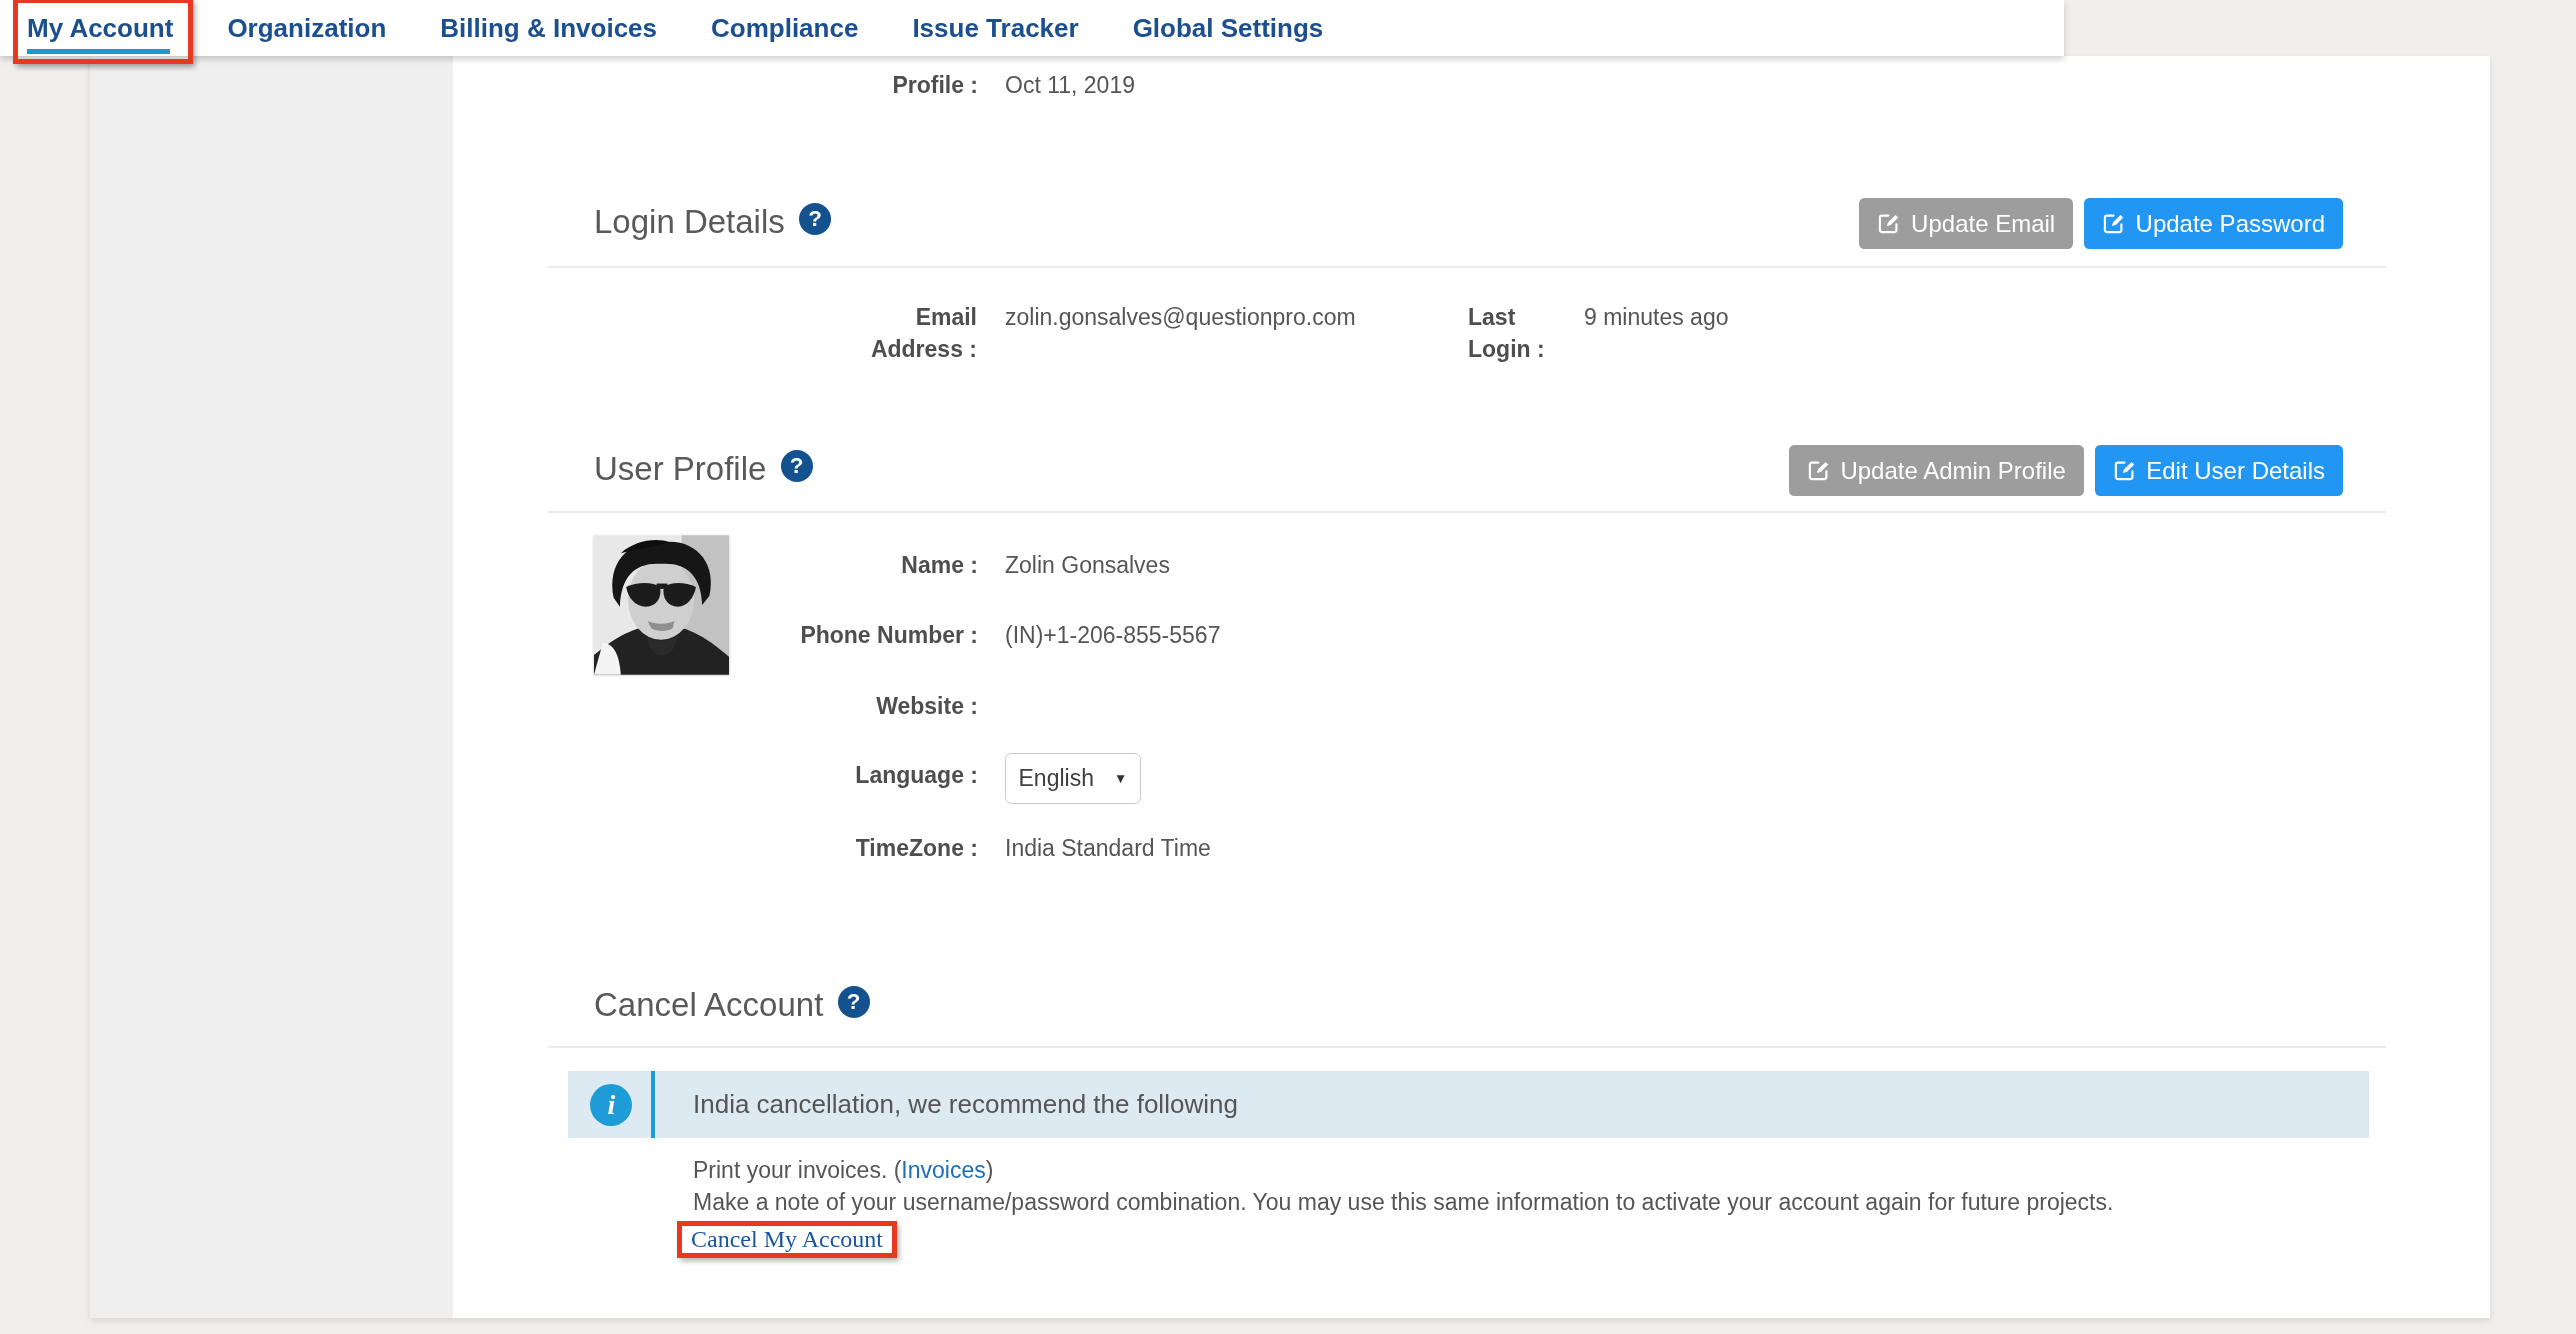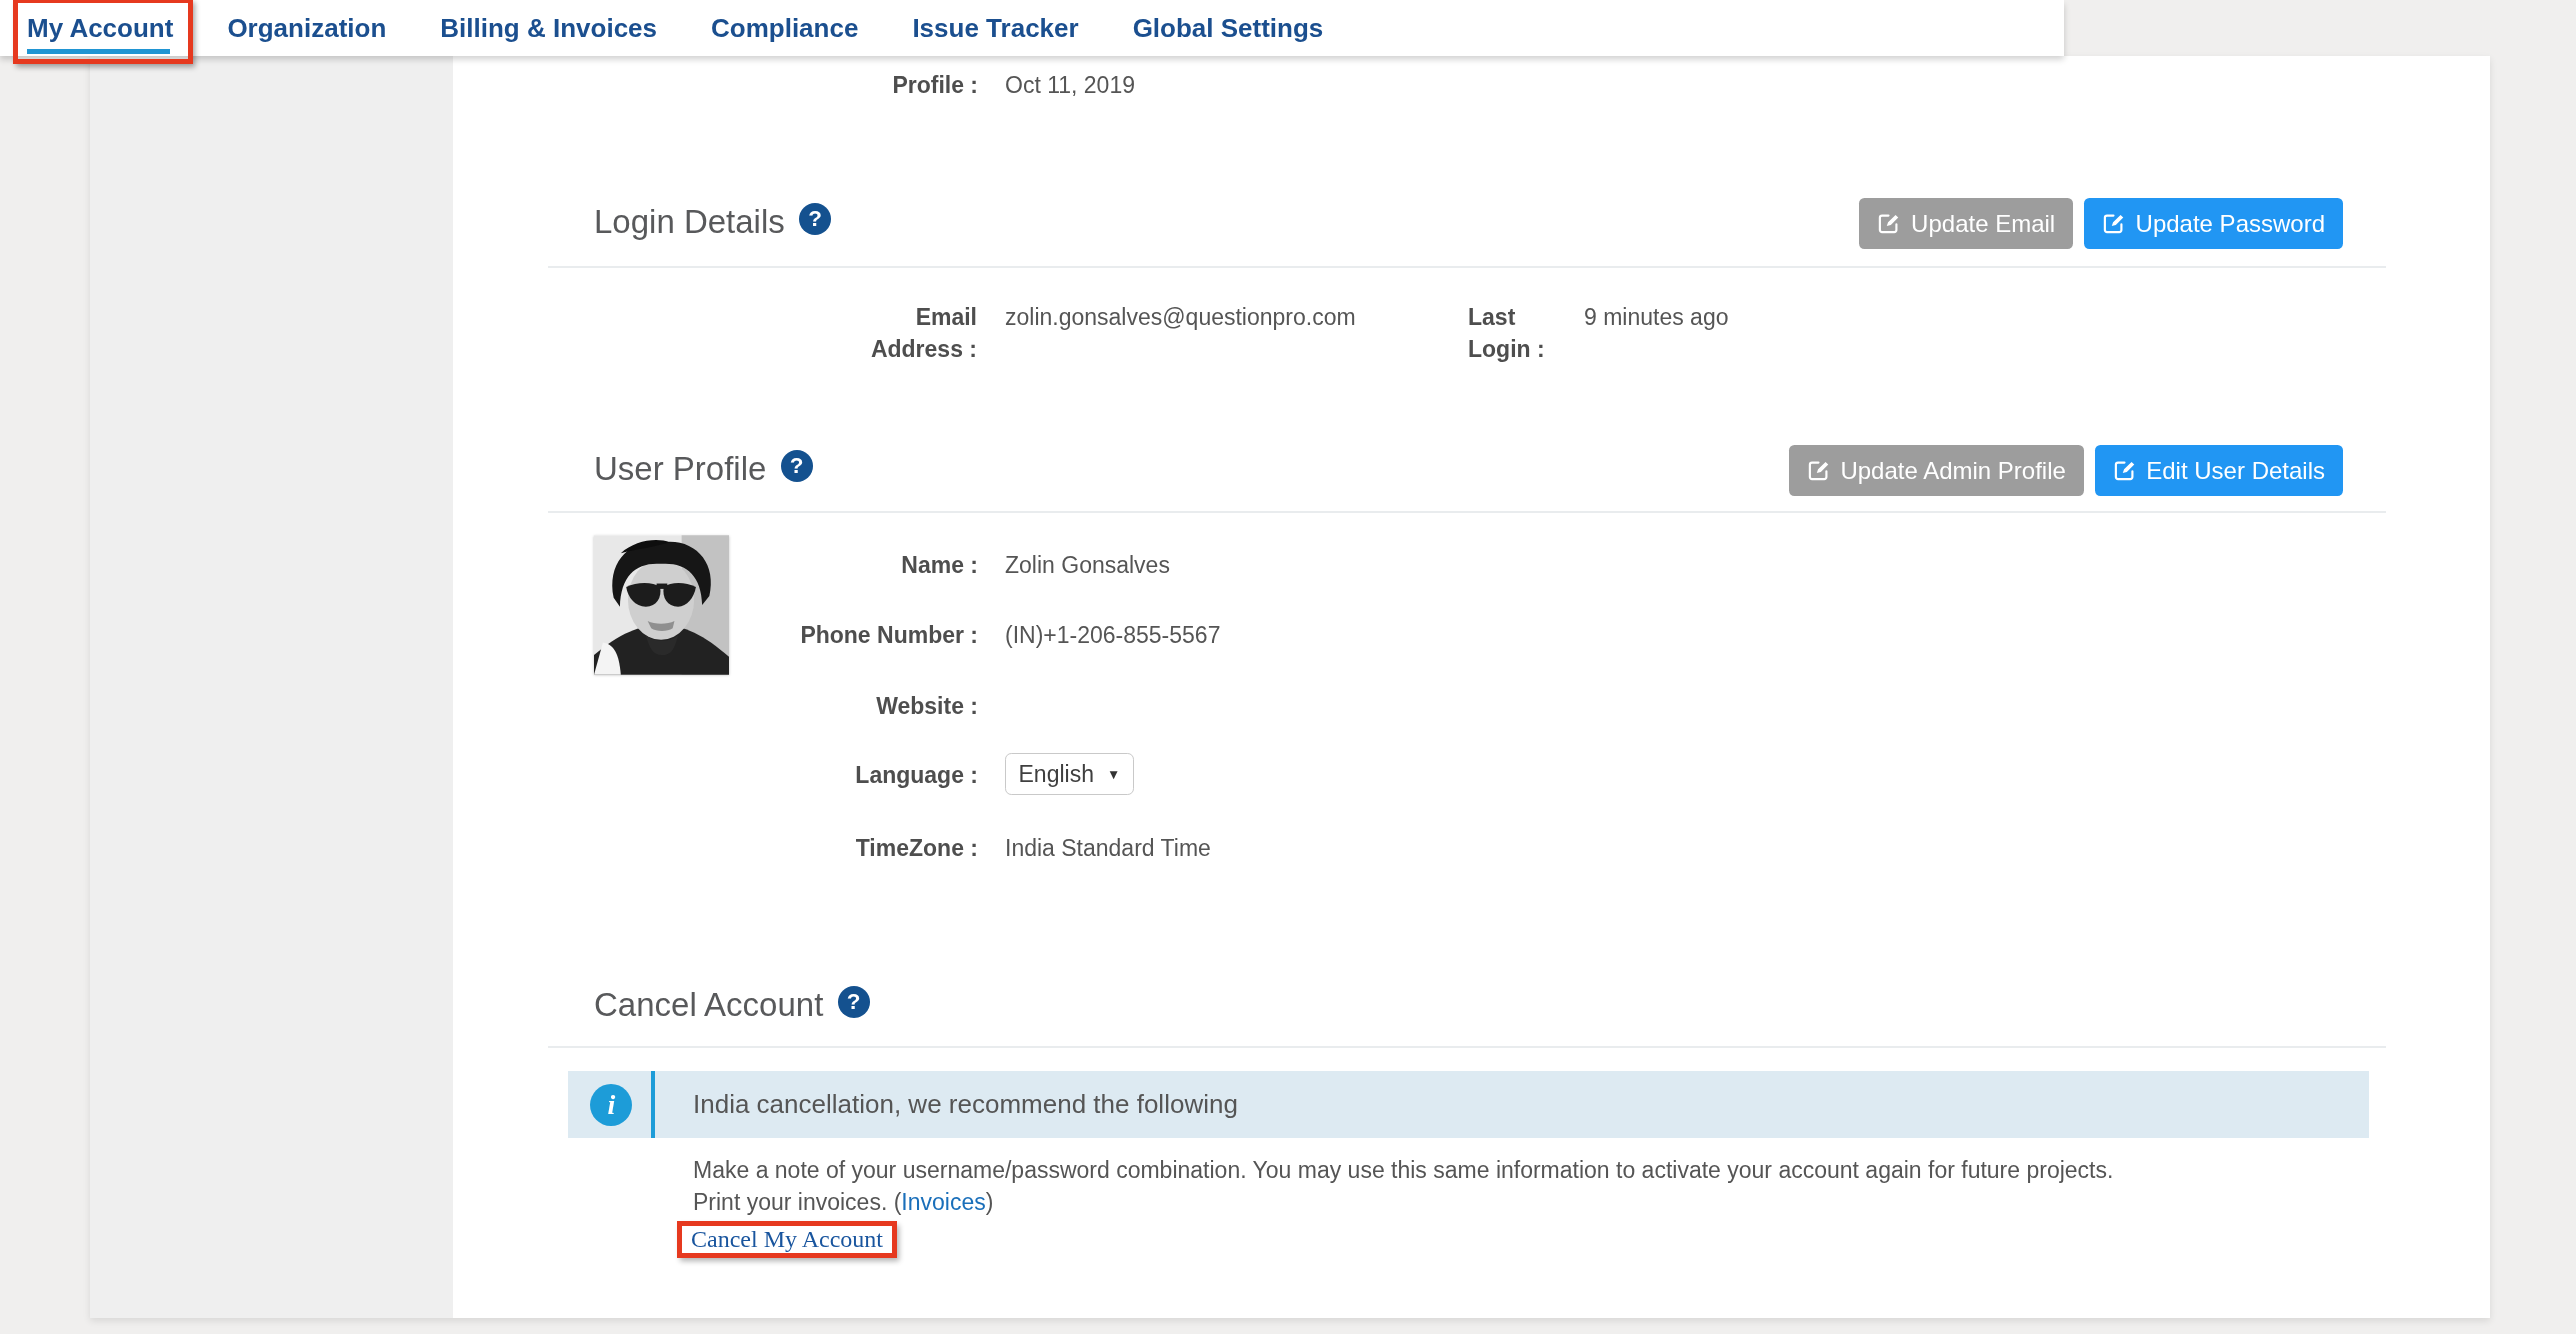--- a/index.html
+++ b/index.html
@@ -79,23 +79,23 @@
   .btn-gray { background:#9d9d9d; }
   .btn-blue { background:#2196f3; }
   .btn svg { width:23px; height:23px; }
 
   
   .photo {
     left:504px; top:479px; width:135px; height:140px;
     box-shadow:0 0.9px 2.7px rgba(0,0,0,0.25);
   }
   .dropdown {
-    left:915px; top:697px; height:42px;
+    left:915px; top:697px; height:51px;
     background:#fff; border:1.8px solid #c9c9c9; border-radius:6.3px;
-    display:flex; align-items:center; gap:13px;
+    display:flex; align-items:center; gap:20px;
     padding:0 12.5px; cursor:pointer;
     font-size:23px; color:#3f3f3f;
   }
   .dropdown .caret { font-size:13.4px; color:#333; }
 
   
   .banner {
     left:478px; top:1015px; width:1801px; height:67px;
     background:#ddeaf2; display:flex; align-items:center;
   }
@@ -243,23 +243,23 @@
 
   <div class="abs divider" style="top:990px;"></div>
 
   <div class="abs banner">
     <span class="info-icon">i</span>
     <span class="banner-vline"></span>
     <span class="banner-text">India cancellation, we recommend the following</span>
   </div>
 
   <div class="abs cancel-paragraph">
-    <div>Make a note of your username/password combination. You may use this same information to activate your account again for future projects.</div>
     <div>
       <span>Print your invoices. (</span><a class="link">Invoices</a><span>)</span>
     </div>
+    <div>Make a note of your username/password combination. You may use this same information to activate your account again for future projects.</div>
   </div>
 
   <div class="abs cancel-box">
     <a class="cancel-link">Cancel My Account</a>
   </div>
 </div>
 
 
 </body></html>

